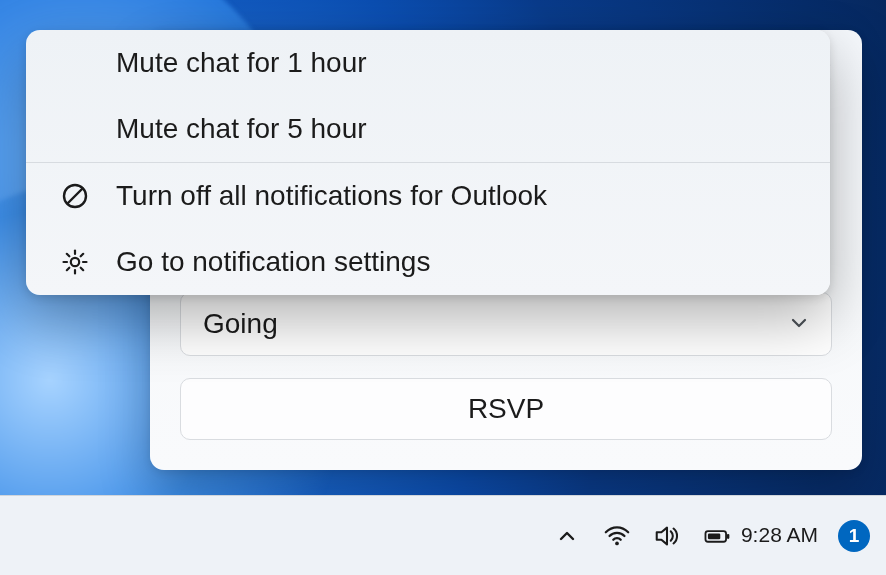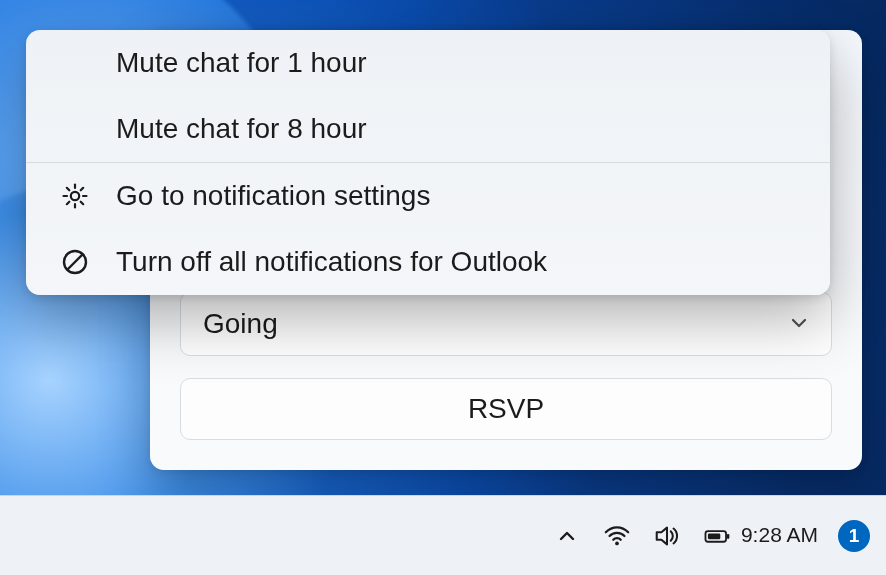--- a/index.html
+++ b/index.html
@@ -202,50 +202,50 @@
       <span>RSVP</span>
     </div>
   </div>
 </div>
 
 <div class="flyout">
   <div class="fly-item pad-left">
     <span>Mute chat for 1 hour</span>
   </div>
   <div class="fly-item pad-left">
-    <span>Mute chat for 8 hour</span>
+    <span>Mute chat for 5 hour</span>
   </div>
   <div class="fly-sep"></div>
+  <div class="fly-item">
+    <span class="icon-slot">
+      <svg width="28" height="28" viewBox="0 0 28 28">
+        <circle cx="14" cy="14" r="11" fill="none" stroke="currentColor" stroke-width="2.4"></circle>
+        <line x1="6.5" y1="21.5" x2="21.5" y2="6.5" stroke="currentColor" stroke-width="2.4"></line>
+      </svg>
+    </span>
+    <span>Turn off all notifications for Outlook</span>
+  </div>
   <div class="fly-item">
     <span class="icon-slot">
       <svg width="28" height="28" viewBox="0 0 28 28">
         <circle cx="14" cy="14" r="4.2" fill="none" stroke="currentColor" stroke-width="2.2"></circle>
         <g fill="none" stroke="currentColor" stroke-width="2.2" stroke-linecap="round">
           <line x1="14" y1="2.5" x2="14" y2="6"></line>
           <line x1="14" y1="22" x2="14" y2="25.5"></line>
           <line x1="2.5" y1="14" x2="6" y2="14"></line>
           <line x1="22" y1="14" x2="25.5" y2="14"></line>
           <line x1="5.8" y1="5.8" x2="8.3" y2="8.3"></line>
           <line x1="19.7" y1="19.7" x2="22.2" y2="22.2"></line>
           <line x1="22.2" y1="5.8" x2="19.7" y2="8.3"></line>
           <line x1="8.3" y1="19.7" x2="5.8" y2="22.2"></line>
         </g>
       </svg>
     </span>
     <span>Go to notification settings</span>
   </div>
-  <div class="fly-item">
-    <span class="icon-slot">
-      <svg width="28" height="28" viewBox="0 0 28 28">
-        <circle cx="14" cy="14" r="11" fill="none" stroke="currentColor" stroke-width="2.4"></circle>
-        <line x1="6.5" y1="21.5" x2="21.5" y2="6.5" stroke="currentColor" stroke-width="2.4"></line>
-      </svg>
-    </span>
-    <span>Turn off all notifications for Outlook</span>
-  </div>
 </div>
 
 <div class="taskbar">
   <div class="tray">
     <span class="tray-icon">
       <svg width="20" height="20" viewBox="0 0 20 20">
         <polyline points="4,13 10,7 16,13" fill="none" stroke="currentColor" stroke-width="2.4" stroke-linecap="round" stroke-linejoin="round"></polyline>
       </svg>
     </span>
     <span class="tray-icon">

